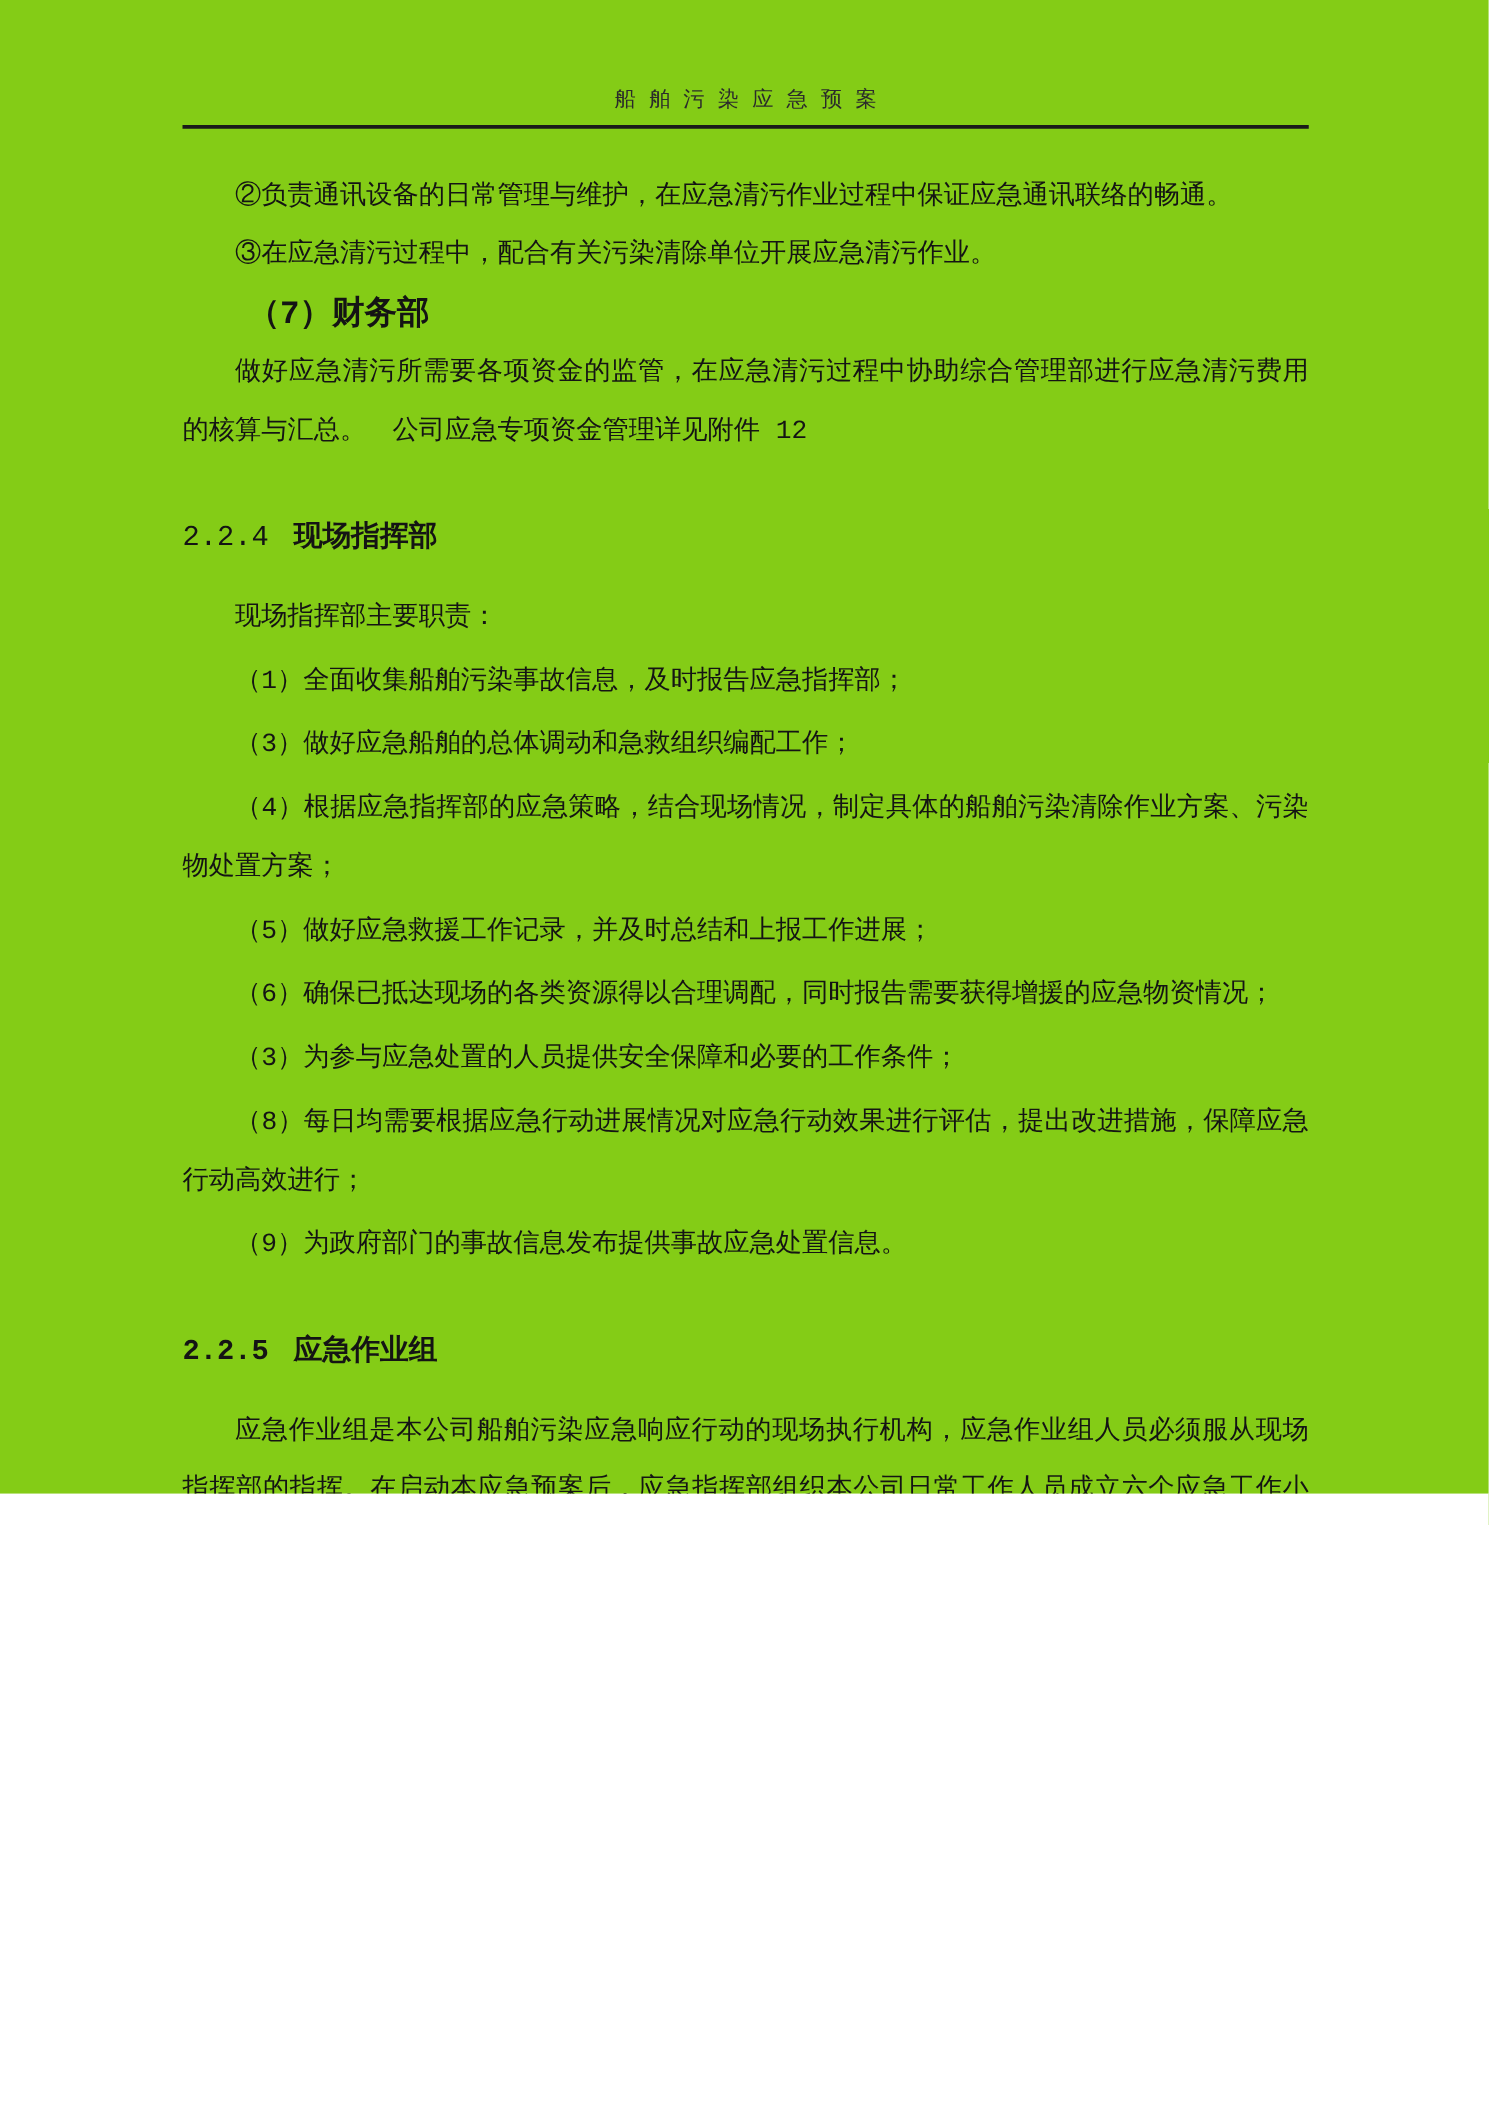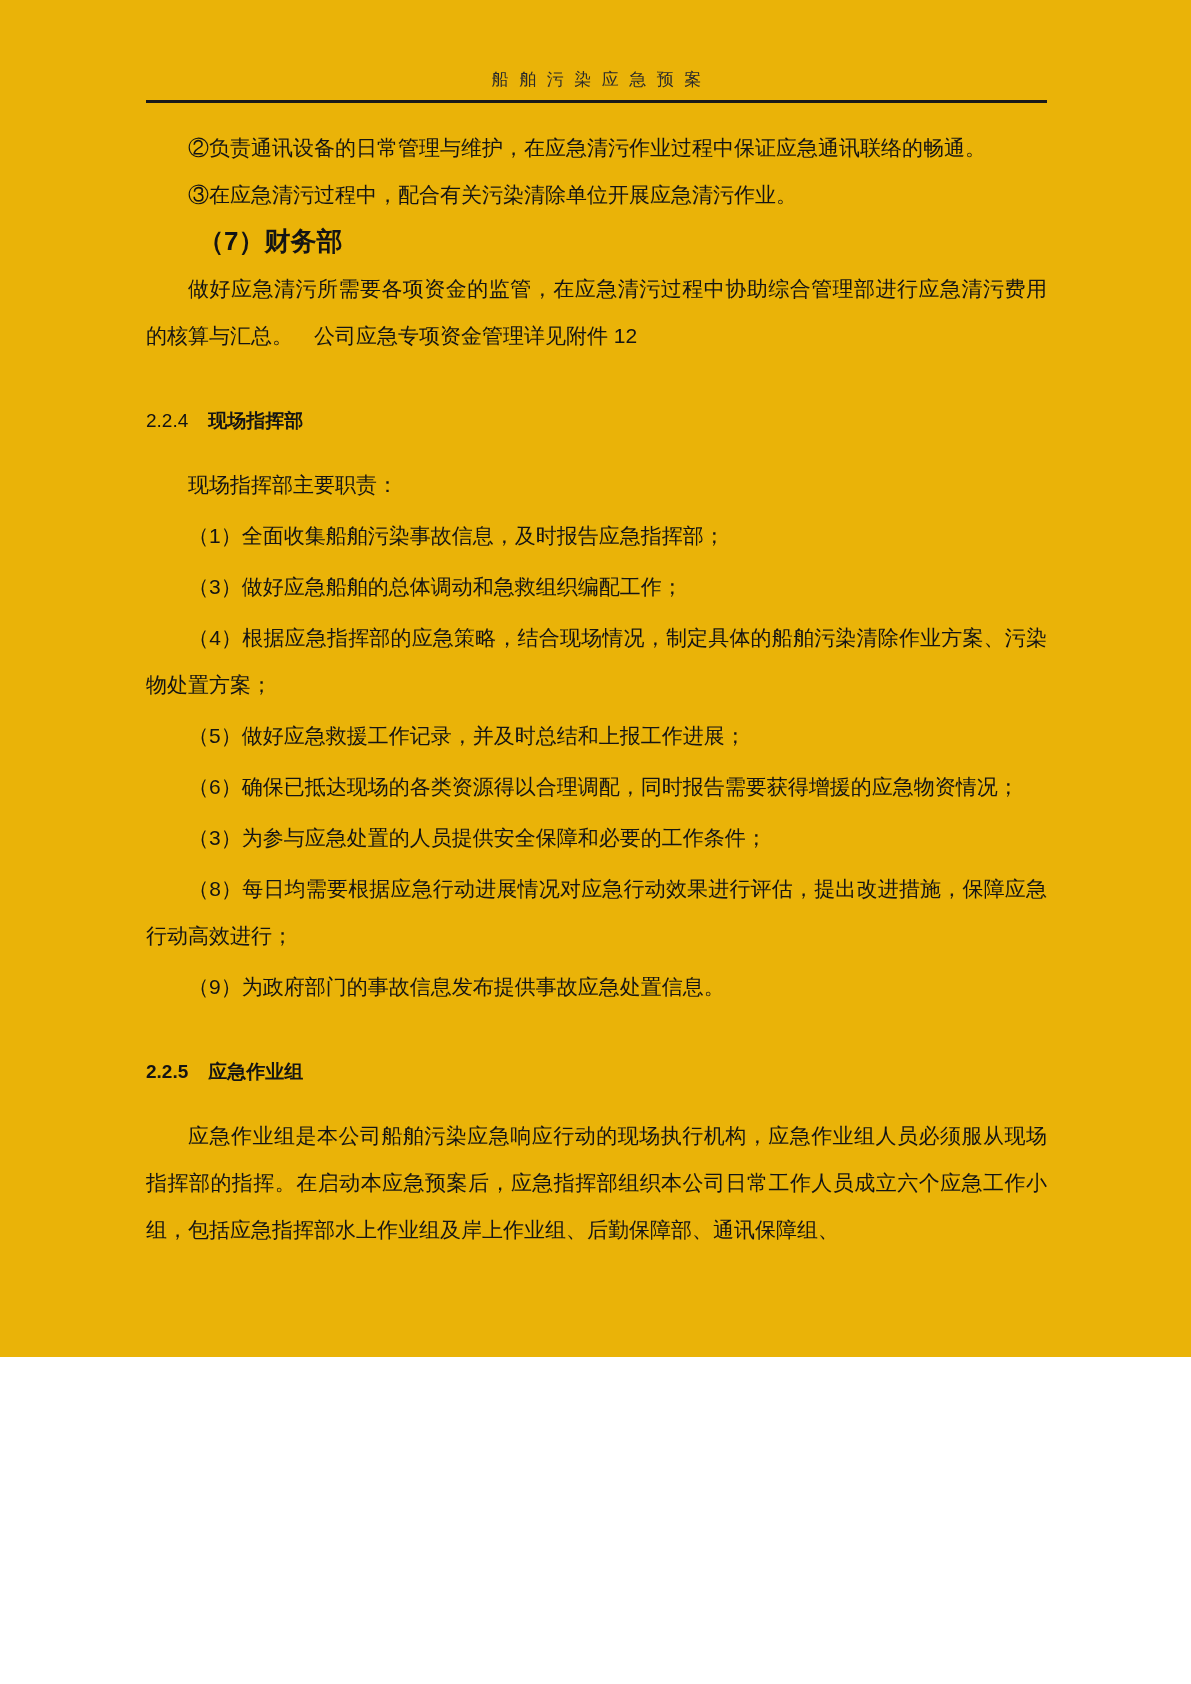--- a/index.html
+++ b/index.html
@@ -1,23 +1,23 @@
 <!DOCTYPE html>
 <html><head>
 <meta charset="utf-8">
 <style>
   * { box-sizing: border-box; }
   html, body { margin: 0; padding: 0; background: #ffffff; }
   .page {
     position: relative;
     width: 1191px;
-    height: 1357px;
-    background: #eab308;
+    height: 1195px;
+    background: #84cc16;
     color: #111111;
-    font-family: Liberation Sans, sans-serif;
+    font-family: Liberation Mono, monospace;
     overflow: hidden;
   }
   .doc-header {
     position: absolute;
     left: 146px;
     right: 144px;
     top: 68px;
     text-align: center;
     border-bottom: 3px solid #1a1a1a;
     padding-bottom: 9px;
@@ -26,41 +26,41 @@
     font-size: 17px;
     color: #2b2b2b;
     letter-spacing: 0.62em;
     margin-right: -0.62em; 
     white-space: nowrap;
   }
   .doc-body {
     position: absolute;
     left: 146px;
     right: 144px;
-    top: 124px;
+    top: 134px;
     font-size: 21px;
     line-height: 47px;
     text-align: justify;
     color: #141414;
   }
   .para {
     margin: 0;
     text-indent: 2em;
   }
   .para.bold-label {
     font-weight: bold;
     font-size: 26px;
   }
   .duty {
     margin: 4px 0;
   }
   .section-heading {
     margin: 38px 0 17px 0;
     text-indent: 0;
-    font-size: 19px;
+    font-size: 23px;
     font-weight: bold;
     line-height: 47px;
     text-align: left;
   }
   .section-heading .h-num {
     font-weight: normal;
     margin-right: 20px;
   }
   .section-heading .h-num.bold-num {
     font-weight: bold;

